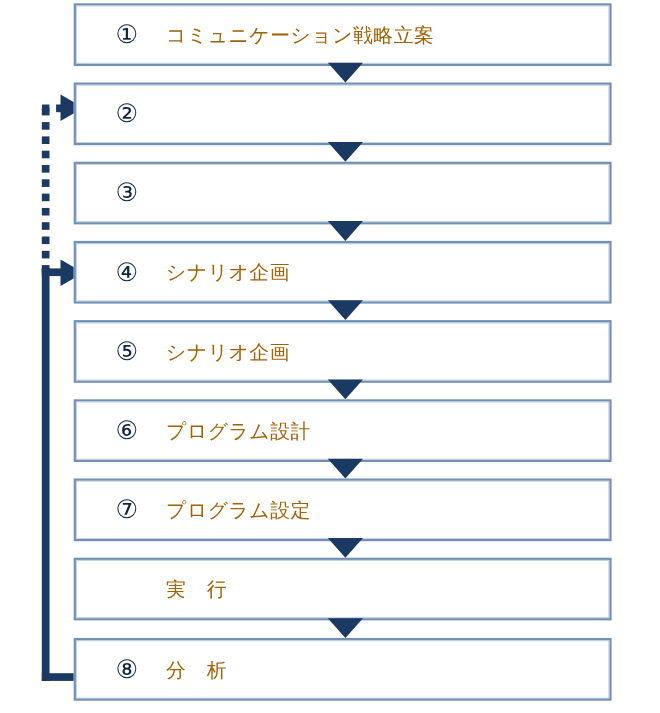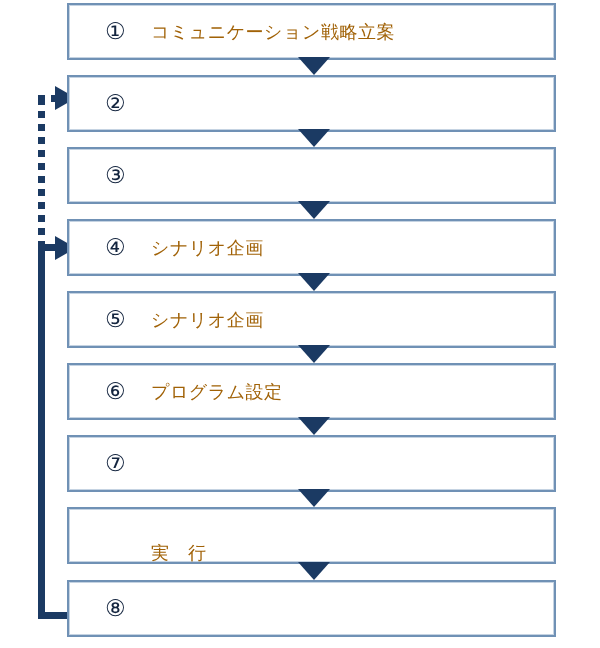--- a/index.html
+++ b/index.html
@@ -142,34 +142,36 @@
     <span class="step-label">シナリオ企画</span>
   </div>
 
   <div class="step-box" style="top:291px;">
     <span class="step-num">⑤</span>
     <span class="step-label">シナリオ企画</span>
   </div>
 
   <div class="step-box" style="top:363px;">
     <span class="step-num">⑥</span>
-    <span class="step-label">プログラム設定</span>
+    <span class="step-label">プログラム設計</span>
   </div>
 
   <div class="step-box" style="top:435px;">
     <span class="step-num">⑦</span>
+    <span class="step-label">プログラム設定</span>
   </div>
 
-  <div class="step-box" style="top:507px;align-items:flex-end;">
+  <div class="step-box" style="top:507px;">
     <span class="step-num is-empty"></span>
     <span class="step-label spaced">実 行</span>
   </div>
 
   <div class="step-box" style="top:580px;">
     <span class="step-num">⑧</span>
+    <span class="step-label spaced">分 析</span>
   </div>
 
   <div class="down-arrow" style="top:57px;"></div>
   <div class="down-arrow" style="top:129px;"></div>
   <div class="down-arrow" style="top:201px;"></div>
   <div class="down-arrow" style="top:273px;"></div>
   <div class="down-arrow" style="top:345px;"></div>
   <div class="down-arrow" style="top:417px;"></div>
   <div class="down-arrow" style="top:489px;"></div>
   <div class="down-arrow" style="top:562px;"></div>

